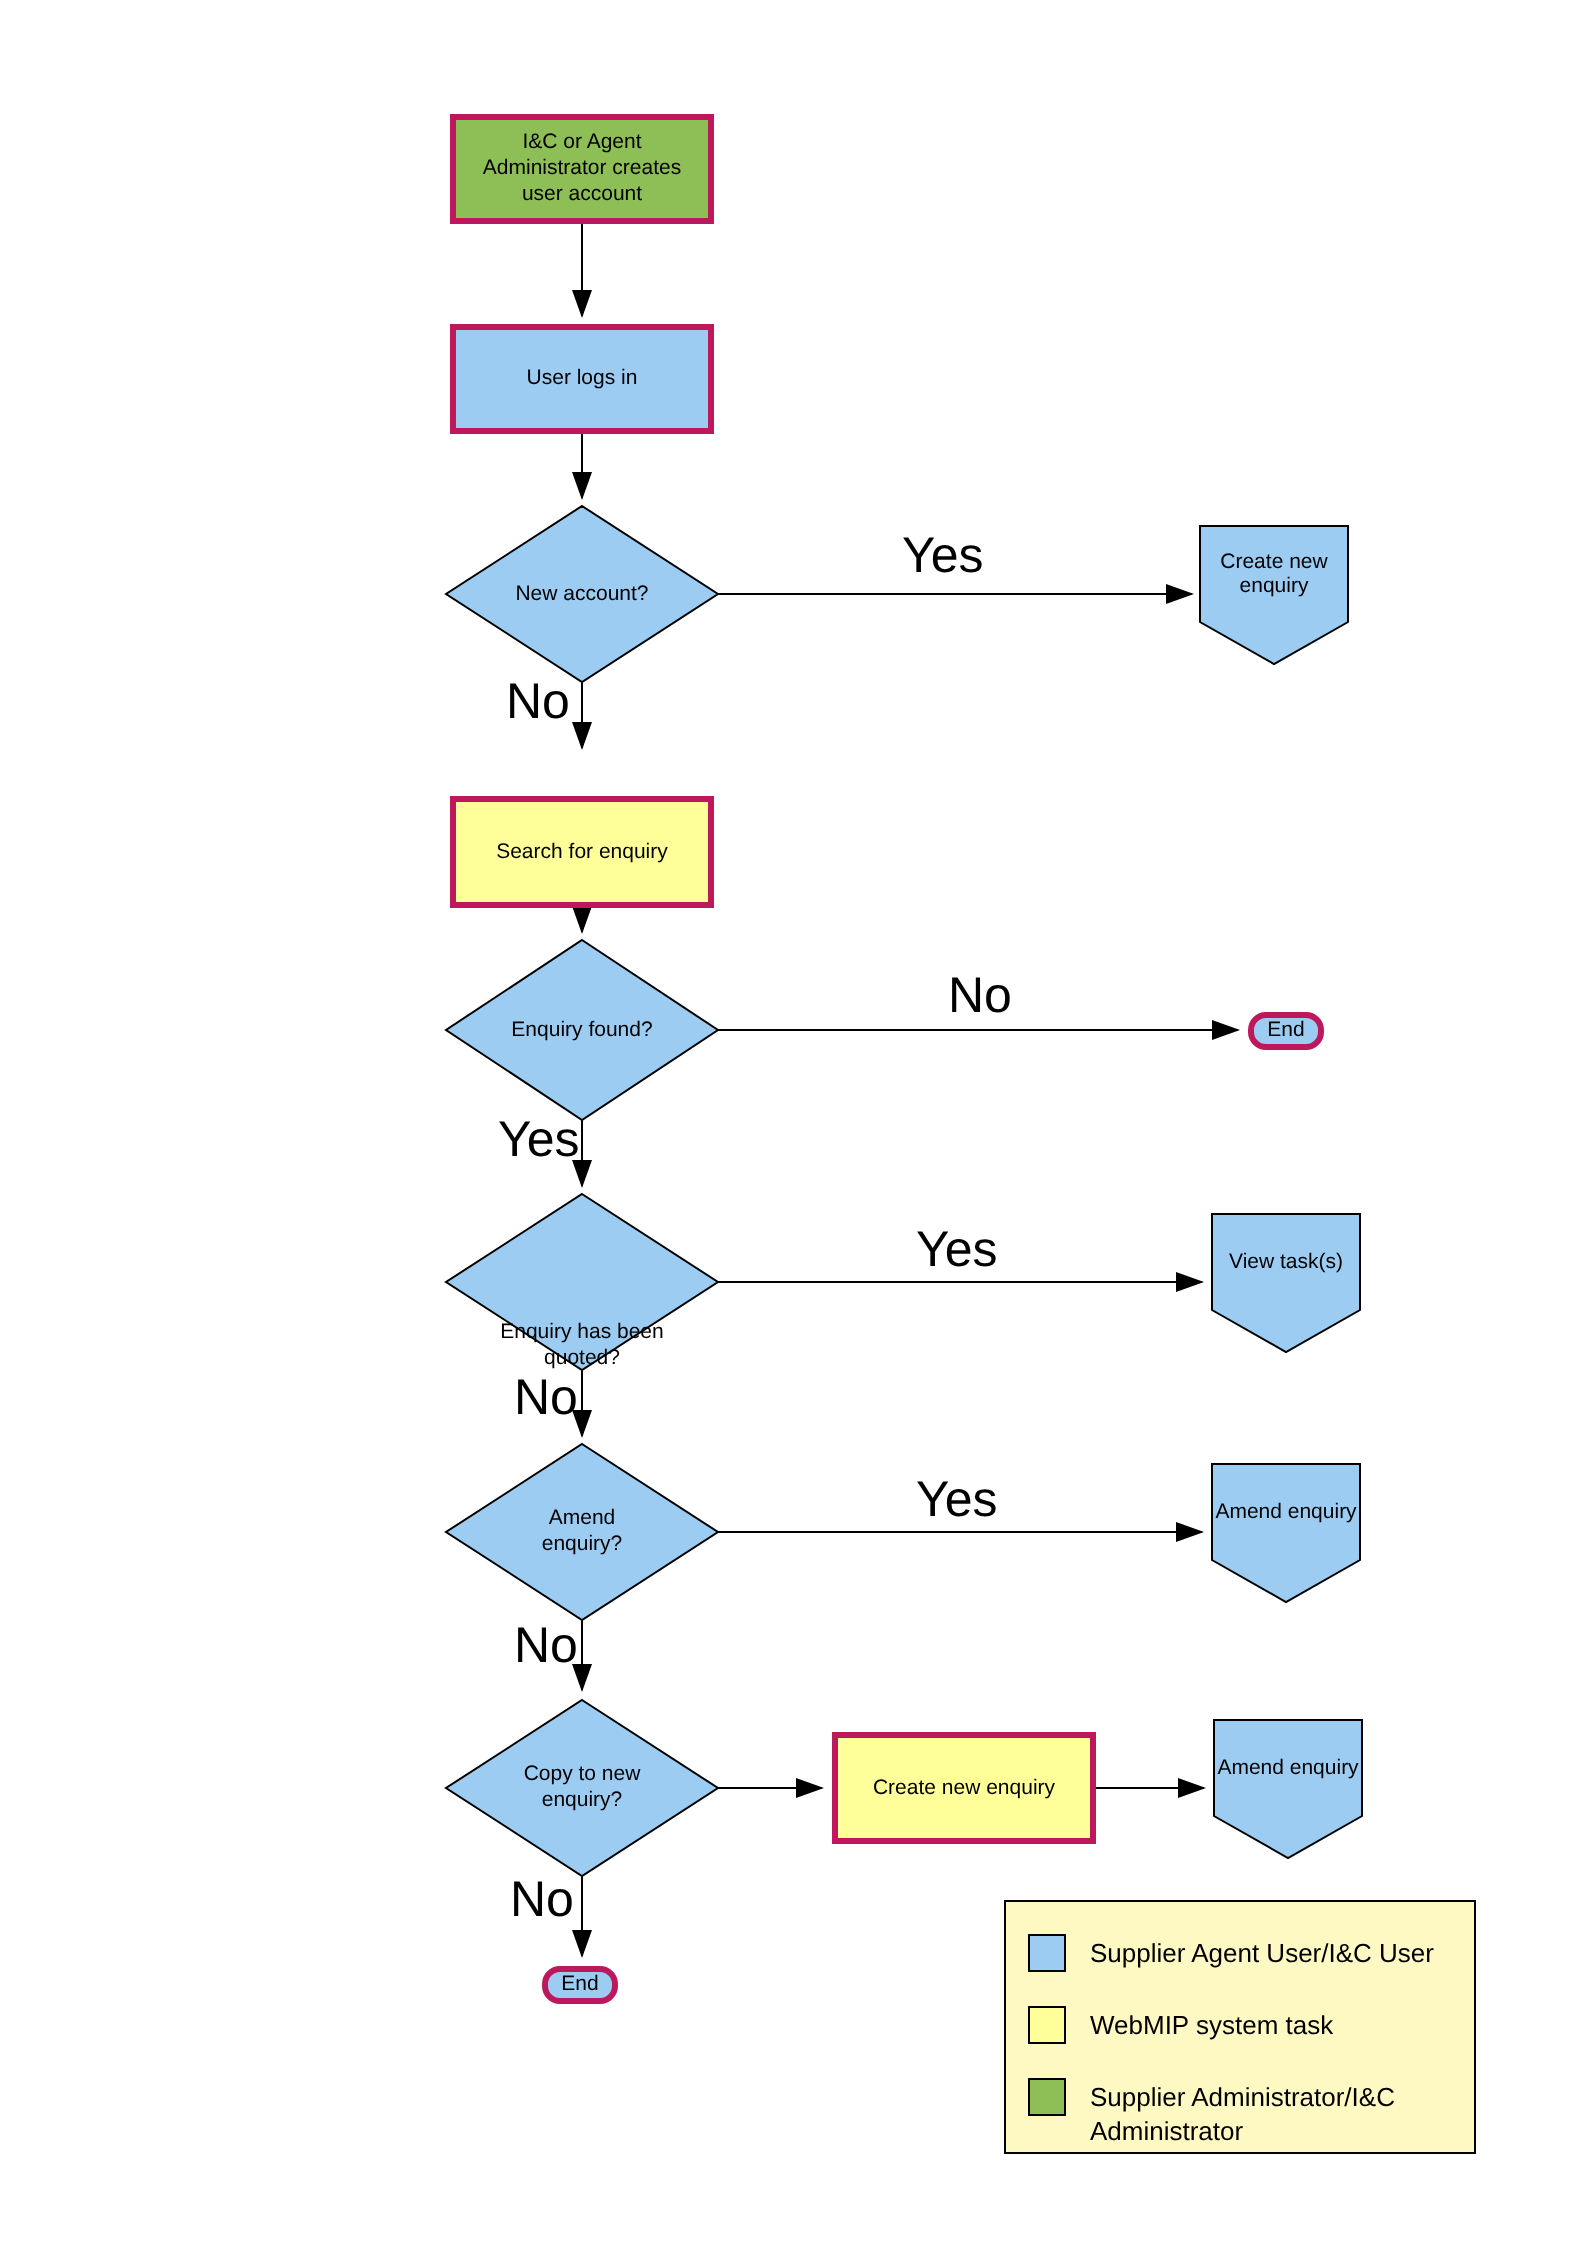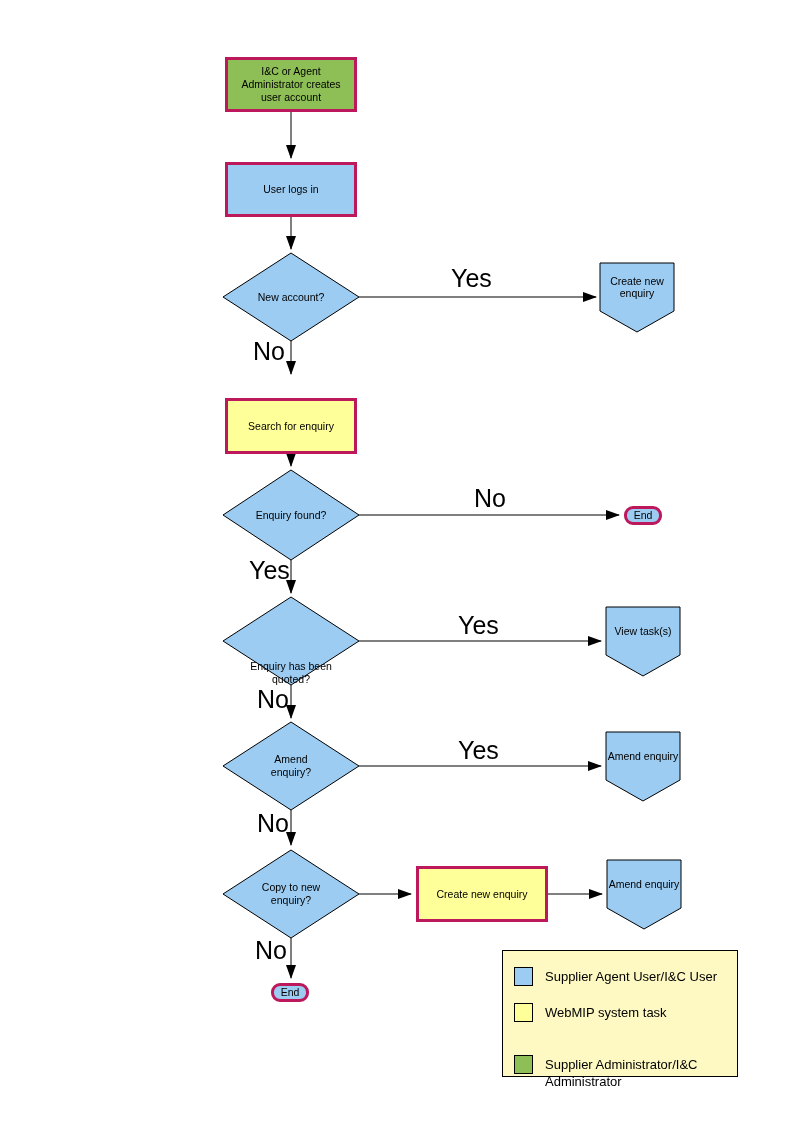--- a/index.html
+++ b/index.html
@@ -108,19 +108,19 @@
 
   <div class="legend">
     <div class="lrow" style="top:16px;">
       <div class="swatch" style="background-color: rgb(156, 204, 242);"></div>
       <div class="ltext">Supplier Agent User/I&amp;C User</div>
     </div>
     <div class="lrow" style="top:52px;">
       <div class="swatch" style="background-color: rgb(255, 255, 153);"></div>
       <div class="ltext">WebMIP system task</div>
     </div>
-    <div class="lrow" style="top:104px;">
+    <div class="lrow" style="top:88px;">
       <div class="swatch" style="background-color: rgb(142, 190, 86);"></div>
       <div class="ltext">Supplier Administrator/I&amp;C Administrator</div>
     </div>
   </div>
 
 </div>
 
 </body></html>

